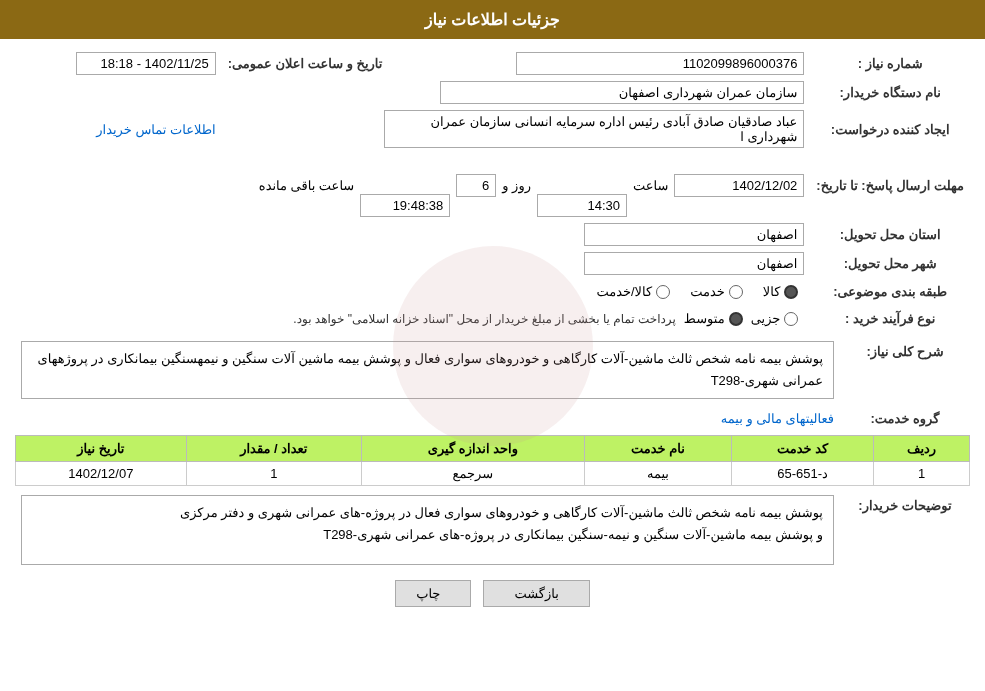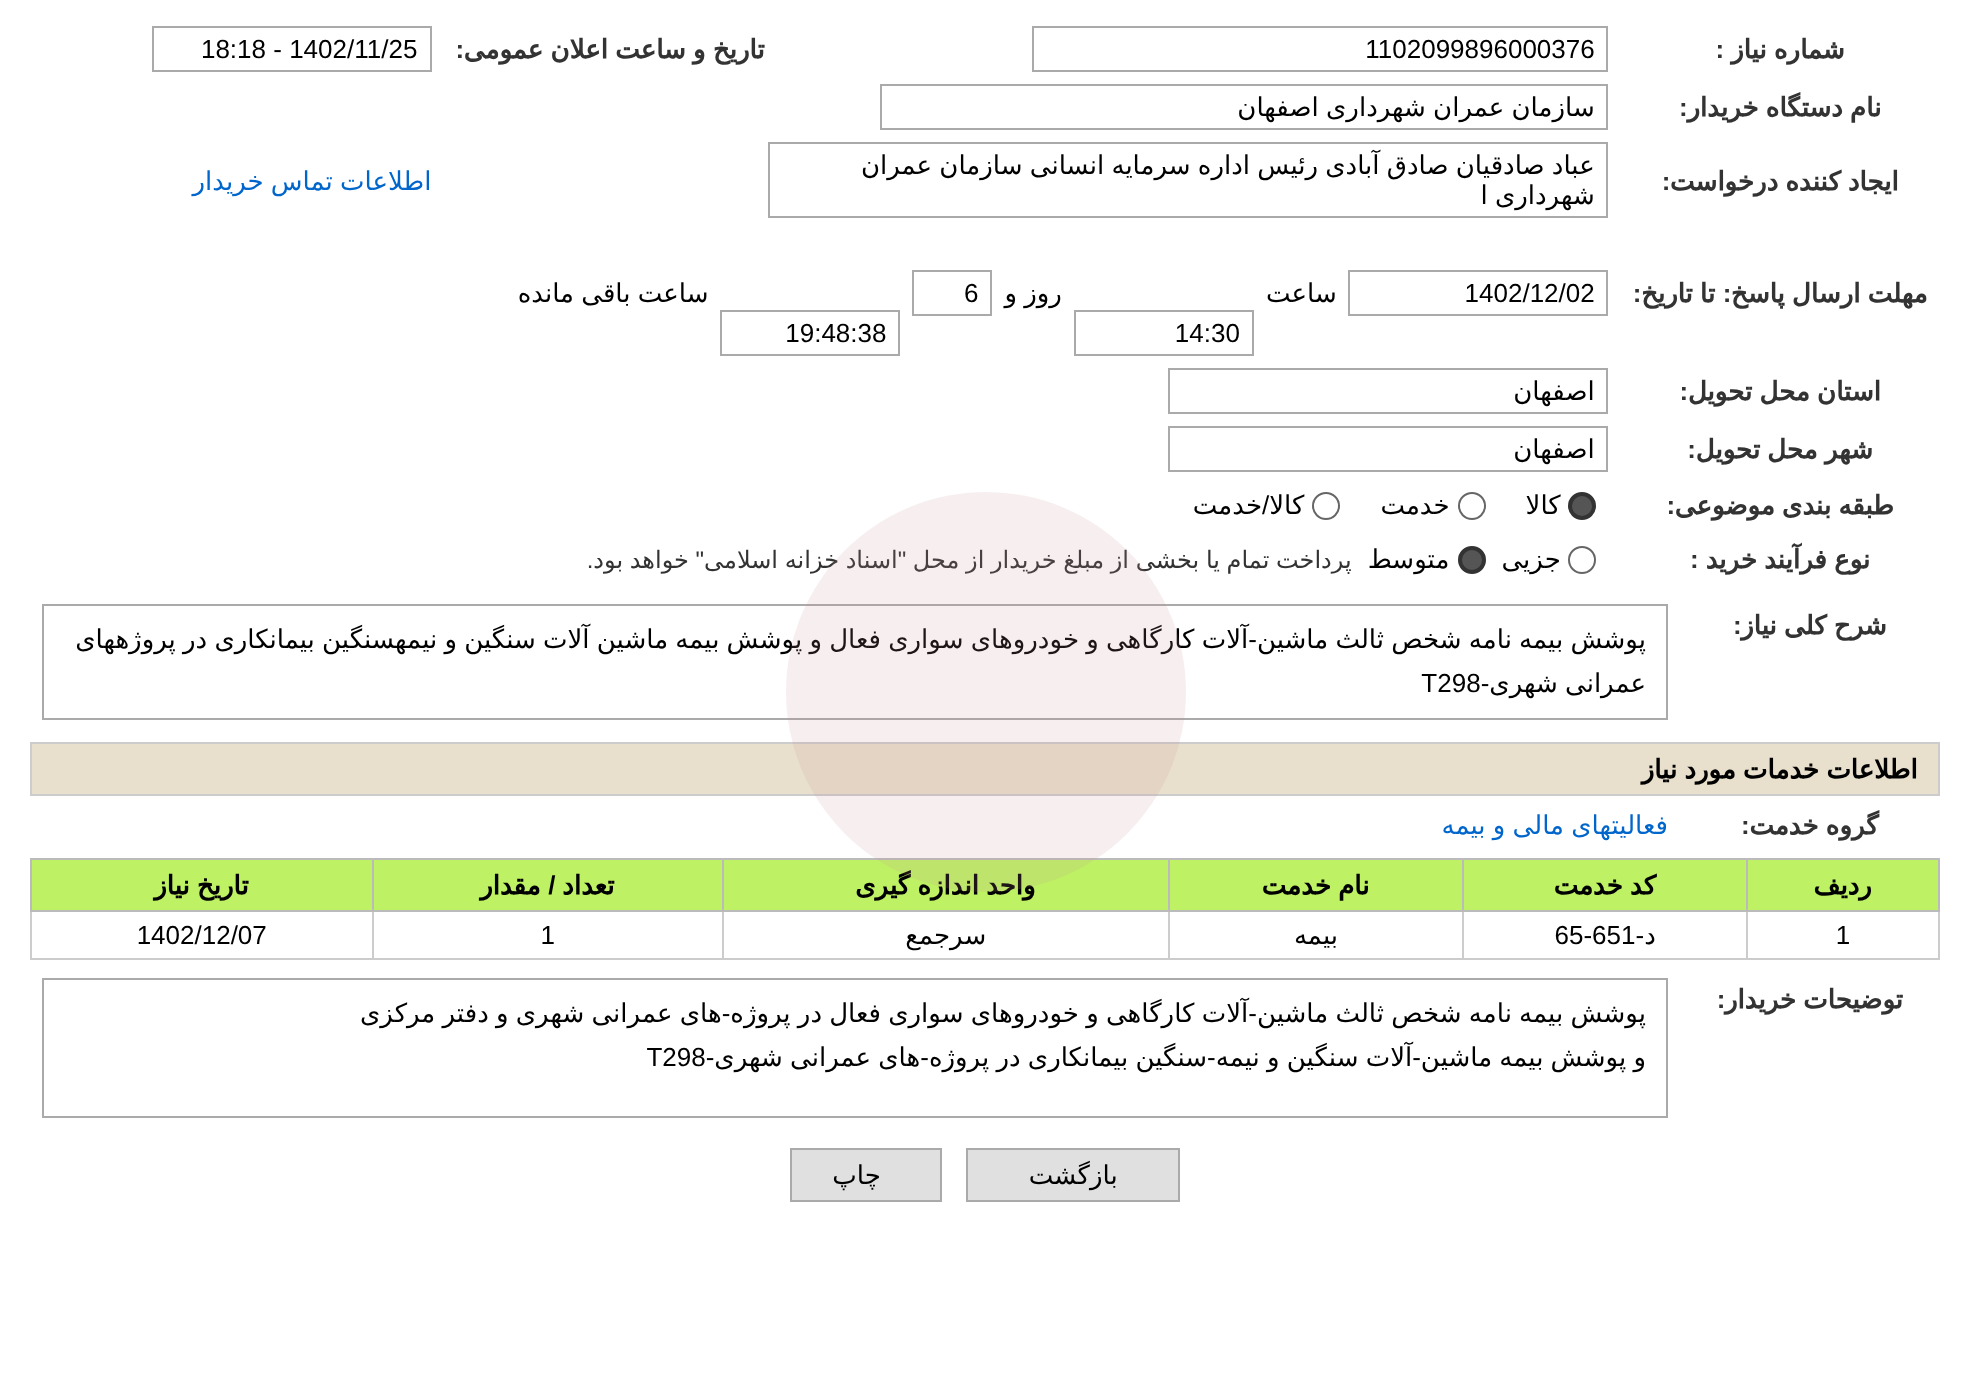--- a/index.html
+++ b/index.html
@@ -171,20 +171,23 @@
     }
     .inline-label {
       white-space: nowrap;
     }
   </style>
 </head>
 <body>
 
 <div class="page-wrapper watermark-bg">
 
+  <div class="header-bar">
+    <span>جزئیات اطلاعات نیاز</span>
+  </div>
 
   <div class="content">
 
     <table class="info-table">
 
       <tbody>
           <tr>
         <td class="label-cell">شماره نیاز :</td>
         <td class="value-cell">
           <span class="input-box input-wide">1102099896000376</span>
@@ -284,21 +287,20 @@
       <tbody>
           <tr>
         <td class="label-cell" style="vertical-align:top; padding-top:6px;">شرح کلی نیاز:</td>
         <td>
           <div class="description-box">پوشش بیمه نامه شخص ثالث ماشین-آلات کارگاهی  و  خودروهای سواری فعال  و  پوشش بیمه ماشین آلات سنگین و نیمهسنگین بیمانکاری در پروژههای عمرانی شهری-T298</div>
         </td>
       </tr>
     </tbody>
       </table>
 
-    <div class="section-header">اطلاعات خدمات مورد نیاز</div>
 
     <table class="info-table">
       <tbody>
           <tr>
         <td class="label-cell">گروه خدمت:</td>
         <td>
           <a class="link-blue">فعالیتهای مالی و بیمه</a>
         </td>
       </tr>
     </tbody>

